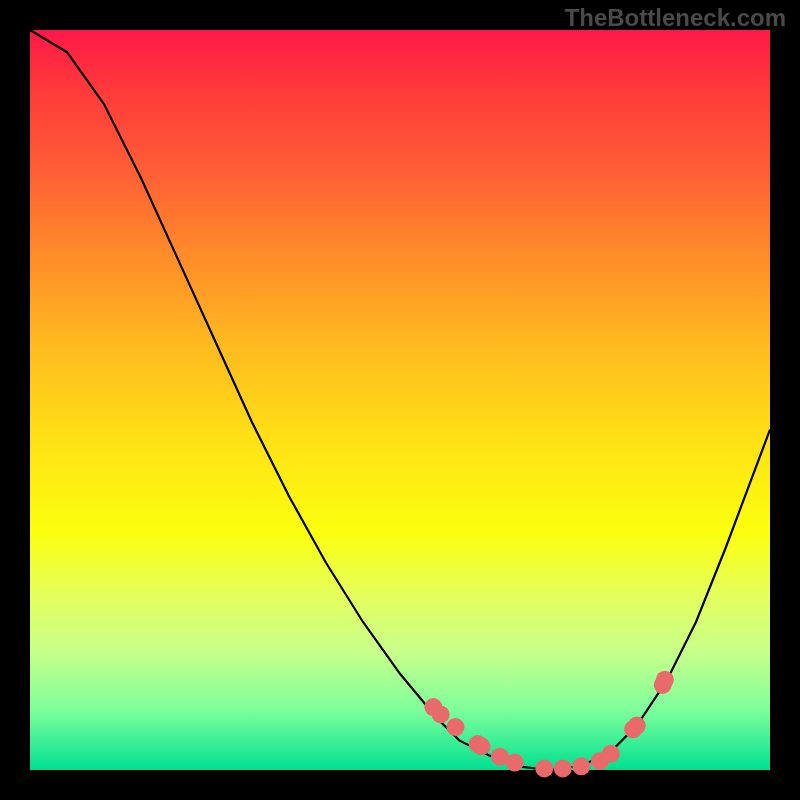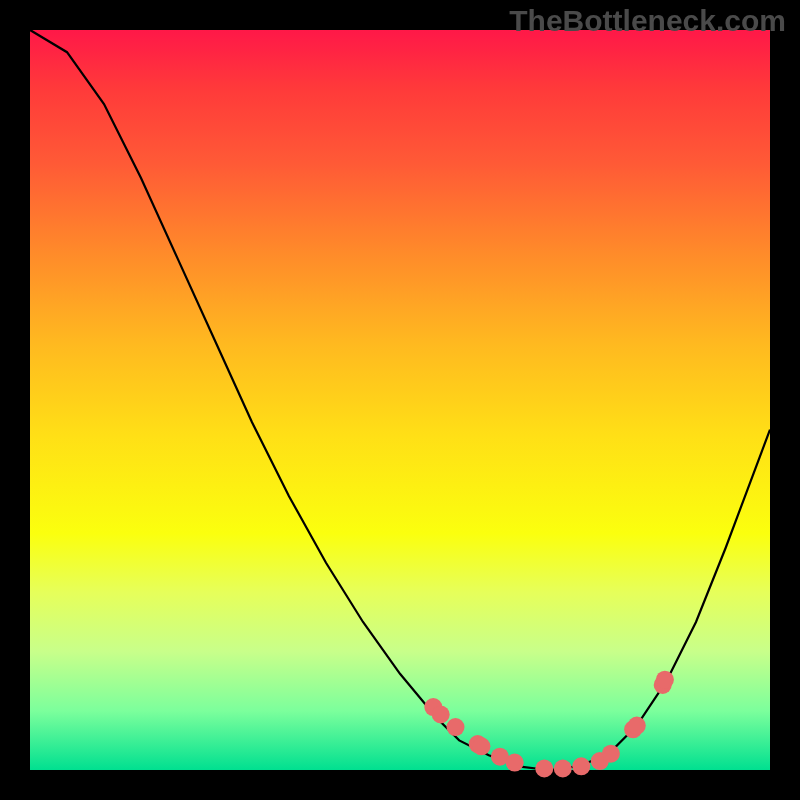--- a/index.html
+++ b/index.html
@@ -9,21 +9,21 @@
     background: #000;
     position: relative;
     overflow: hidden;
     font-family: Arial, sans-serif;
   }
   .watermark {
     position: absolute;
     top: 4px;
     right: 14px;
     color: #4a4a4a;
-    font-size: 30px;
+    font-size: 24px;
     font-weight: bold;
     z-index: 10;
   }
   .plot-area {
     position: absolute;
     left: 30px;
     top: 30px;
     width: 740px;
     height: 740px;
     background: linear-gradient(to bottom,

